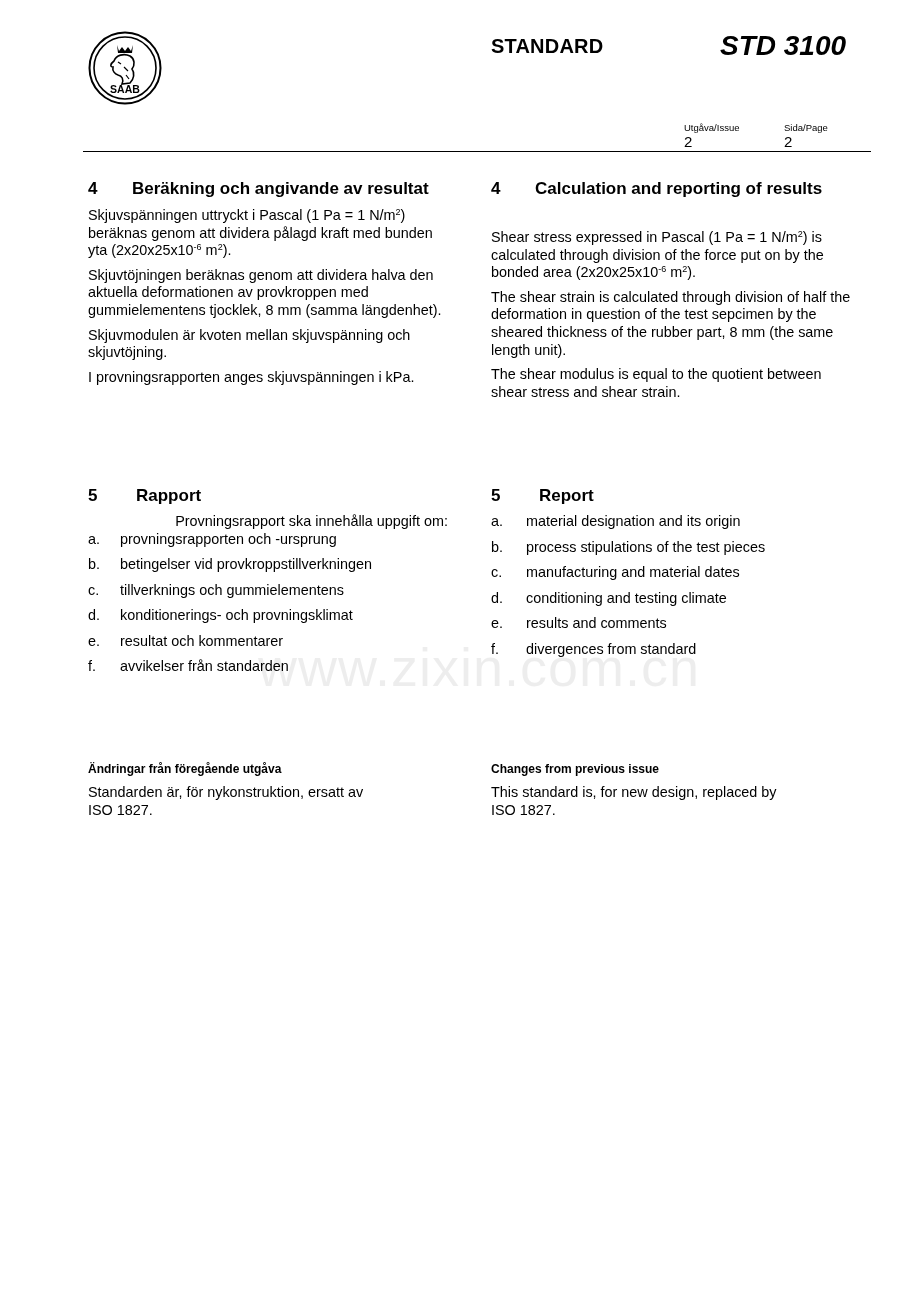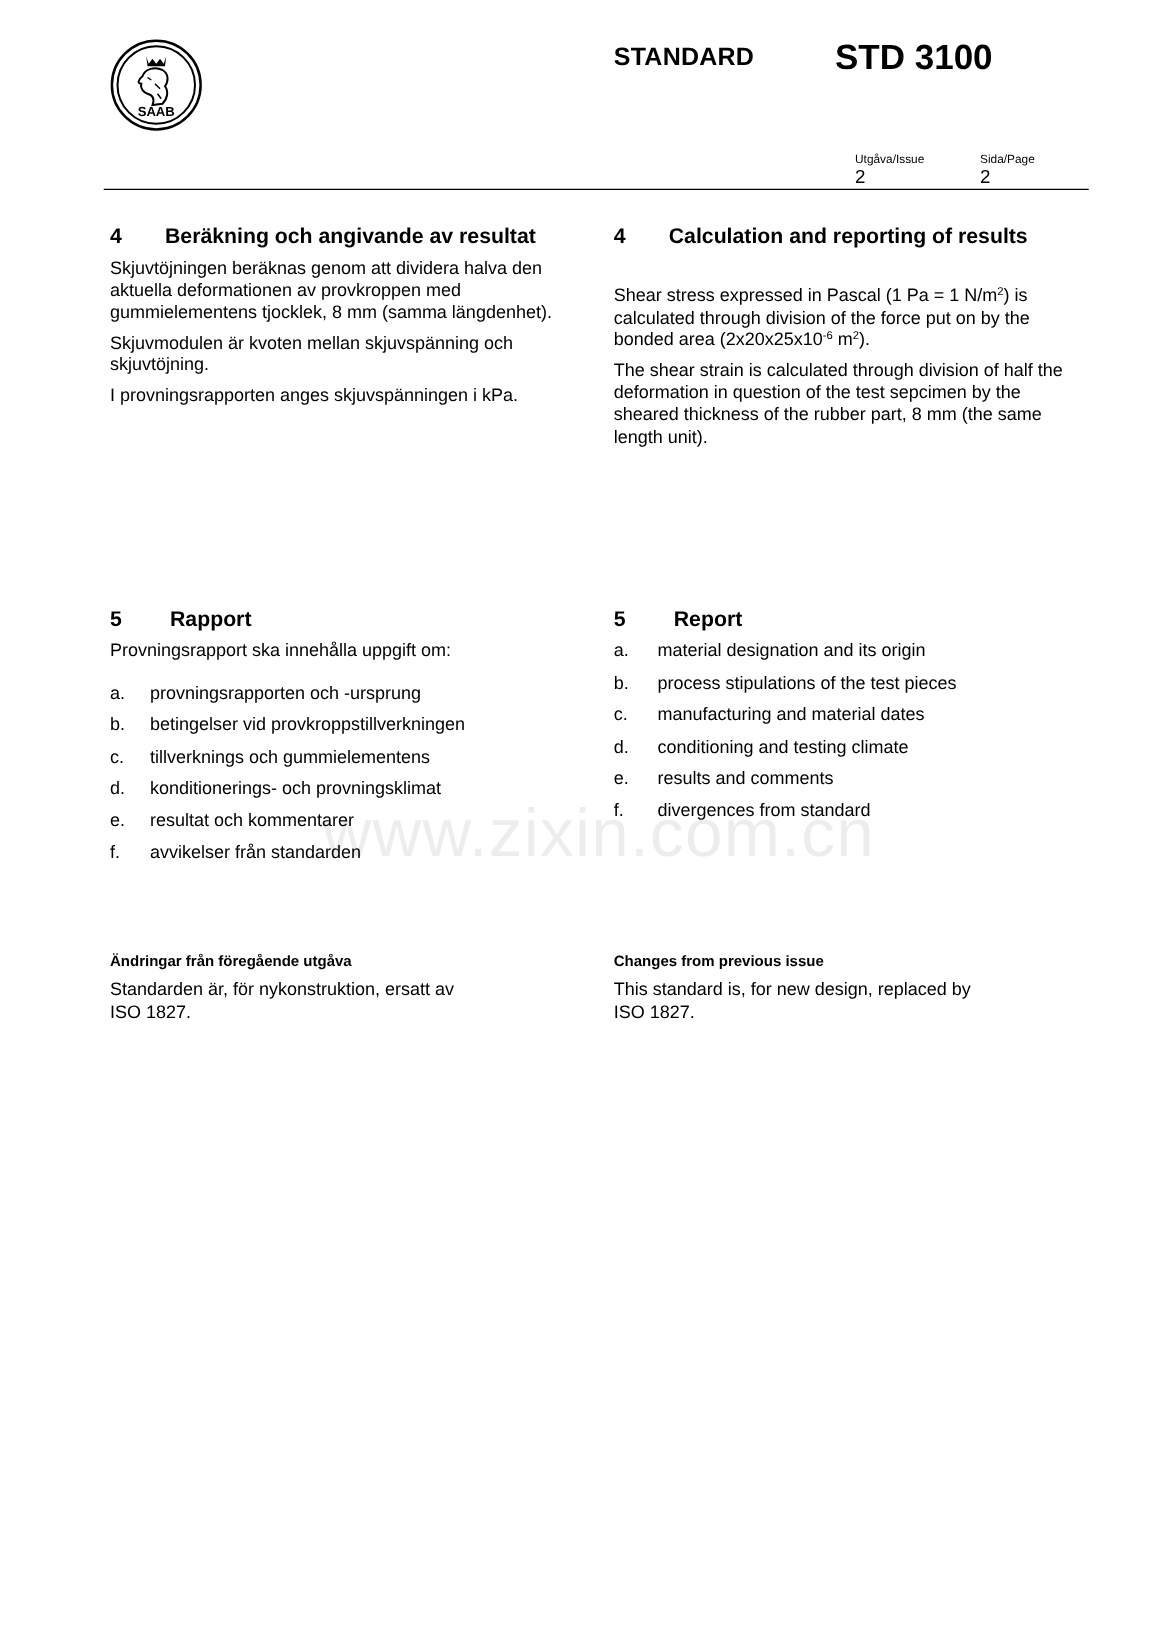--- a/index.html
+++ b/index.html
@@ -2,21 +2,21 @@
 <html><head>
   <meta charset="utf-8">
   <style>
     html, body { margin: 0; padding: 0; background: #ffffff; }
     body {
       width: 920px; height: 1302px; position: relative; overflow: hidden;
       font-family: "Liberation Sans", sans-serif; color: #000;
     }
     .logo { position: absolute; left: 88px; top: 31px; width: 74px; height: 74px; }
     .doc-type { position: absolute; left: 491px; top: 35px; font-size: 20px; font-weight: bold; letter-spacing: 0.2px; }
-    .doc-number { position: absolute; left: 668px; top: 30px; font-size: 28px; font-weight: bold; }
+    .doc-number { position: absolute; left: 720px; top: 30px; font-size: 28px; font-weight: bold; font-style: italic; }
     .meta { position: absolute; top: 122px; }
     .meta .lbl { font-size: 9.5px; line-height: 12px; text-align: center; }
     .meta .val { font-size: 15px; line-height: 16px; }
     .meta-issue { left: 684px; }
     .meta-page { left: 784px; }
     .rule { position: absolute; left: 83px; top: 151px; width: 788px; height: 1px; background: #000; }
 
     .col { position: absolute; width: 360px; font-size: 14.4px; line-height: 17.6px; }
     .col-sv { left: 88px; }
     .col-en { left: 491px; width: 365px; }
@@ -25,21 +25,21 @@
     .sec-head .num { width: 44px; flex: none; }
     .sec-head .num.wide { width: 48px; }
     .sec-head .ttl { flex: 1; }
     p { margin: 0 0 7px 0; }
     sup { font-size: 9px; vertical-align: 5px; line-height: 0; }
 
     .list { margin: 0; padding: 0; list-style: none; }
     .list li { display: flex; height: 25.5px; align-items: flex-start; }
     .list .mark { width: 32px; flex: none; }
     .col-en .list .mark { width: 35px; }
-    .intro { margin-bottom: 16px; }
+    .intro { margin-bottom: 0; text-align: right; }
 
     .plain-head { font-size: 12px; font-weight: bold; line-height: 22px; margin: 0 0 4px 0; }
 
     .watermark {
       position: absolute; left: 258px; top: 595px; font-size: 54px; color: rgba(0,0,0,0.07);
       letter-spacing: 1px; pointer-events: none; white-space: nowrap; margin-top: 41px;
     }
   </style>
 </head>
 <body>
@@ -68,32 +68,34 @@
   <div class="lbl">Sida/Page</div>
   <div class="val">2</div>
 </div>
 <div class="rule"></div>
 
 <div class="col col-sv" style="top:178px;">
   <div class="sec-head">
     <span class="num">4</span>
     <span class="ttl">Beräkning och angivande av resultat</span>
   </div>
+  <p><span>Skjuvspänningen uttryckt i Pascal (1 Pa = 1 N/m</span><sup>2</sup><span>) beräknas genom att dividera pålagd kraft med bunden yta (2x20x25x10</span><sup>-6</sup><span> m</span><sup>2</sup><span>).</span></p>
   <p>Skjuvtöjningen beräknas genom att dividera halva den aktuella deformationen av provkroppen med gummielementens tjocklek, 8 mm (samma längdenhet).</p>
   <p>Skjuvmodulen är kvoten mellan skjuvspänning och skjuvtöjning.</p>
   <p>I provningsrapporten anges skjuvspänningen i kPa.</p>
 </div>
 
 <div class="col col-en" style="top:178px;">
   <div class="sec-head" style="margin-bottom:29px;">
     <span class="num">4</span>
     <span class="ttl">Calculation and reporting of results</span>
   </div>
   <p><span>Shear stress expressed in Pascal (1 Pa = 1 N/m</span><sup>2</sup><span>) is calculated through division of the force put on by the bonded area (2x20x25x10</span><sup>-6</sup><span> m</span><sup>2</sup><span>).</span></p>
   <p>The shear strain is calculated through division of half the deformation in question of the test sepcimen by the sheared thickness of the rubber part, 8 mm (the same length unit).</p>
+  <p>The shear modulus is equal to the quotient between shear stress and shear strain.</p>
 </div>
 
 <div class="col col-sv" style="top:485px;">
   <div class="sec-head" style="margin-bottom:6px;">
     <span class="num wide">5</span>
     <span class="ttl">Rapport</span>
   </div>
   <p class="intro">Provningsrapport ska innehålla uppgift om:</p>
   <ul class="list">
     <li>

